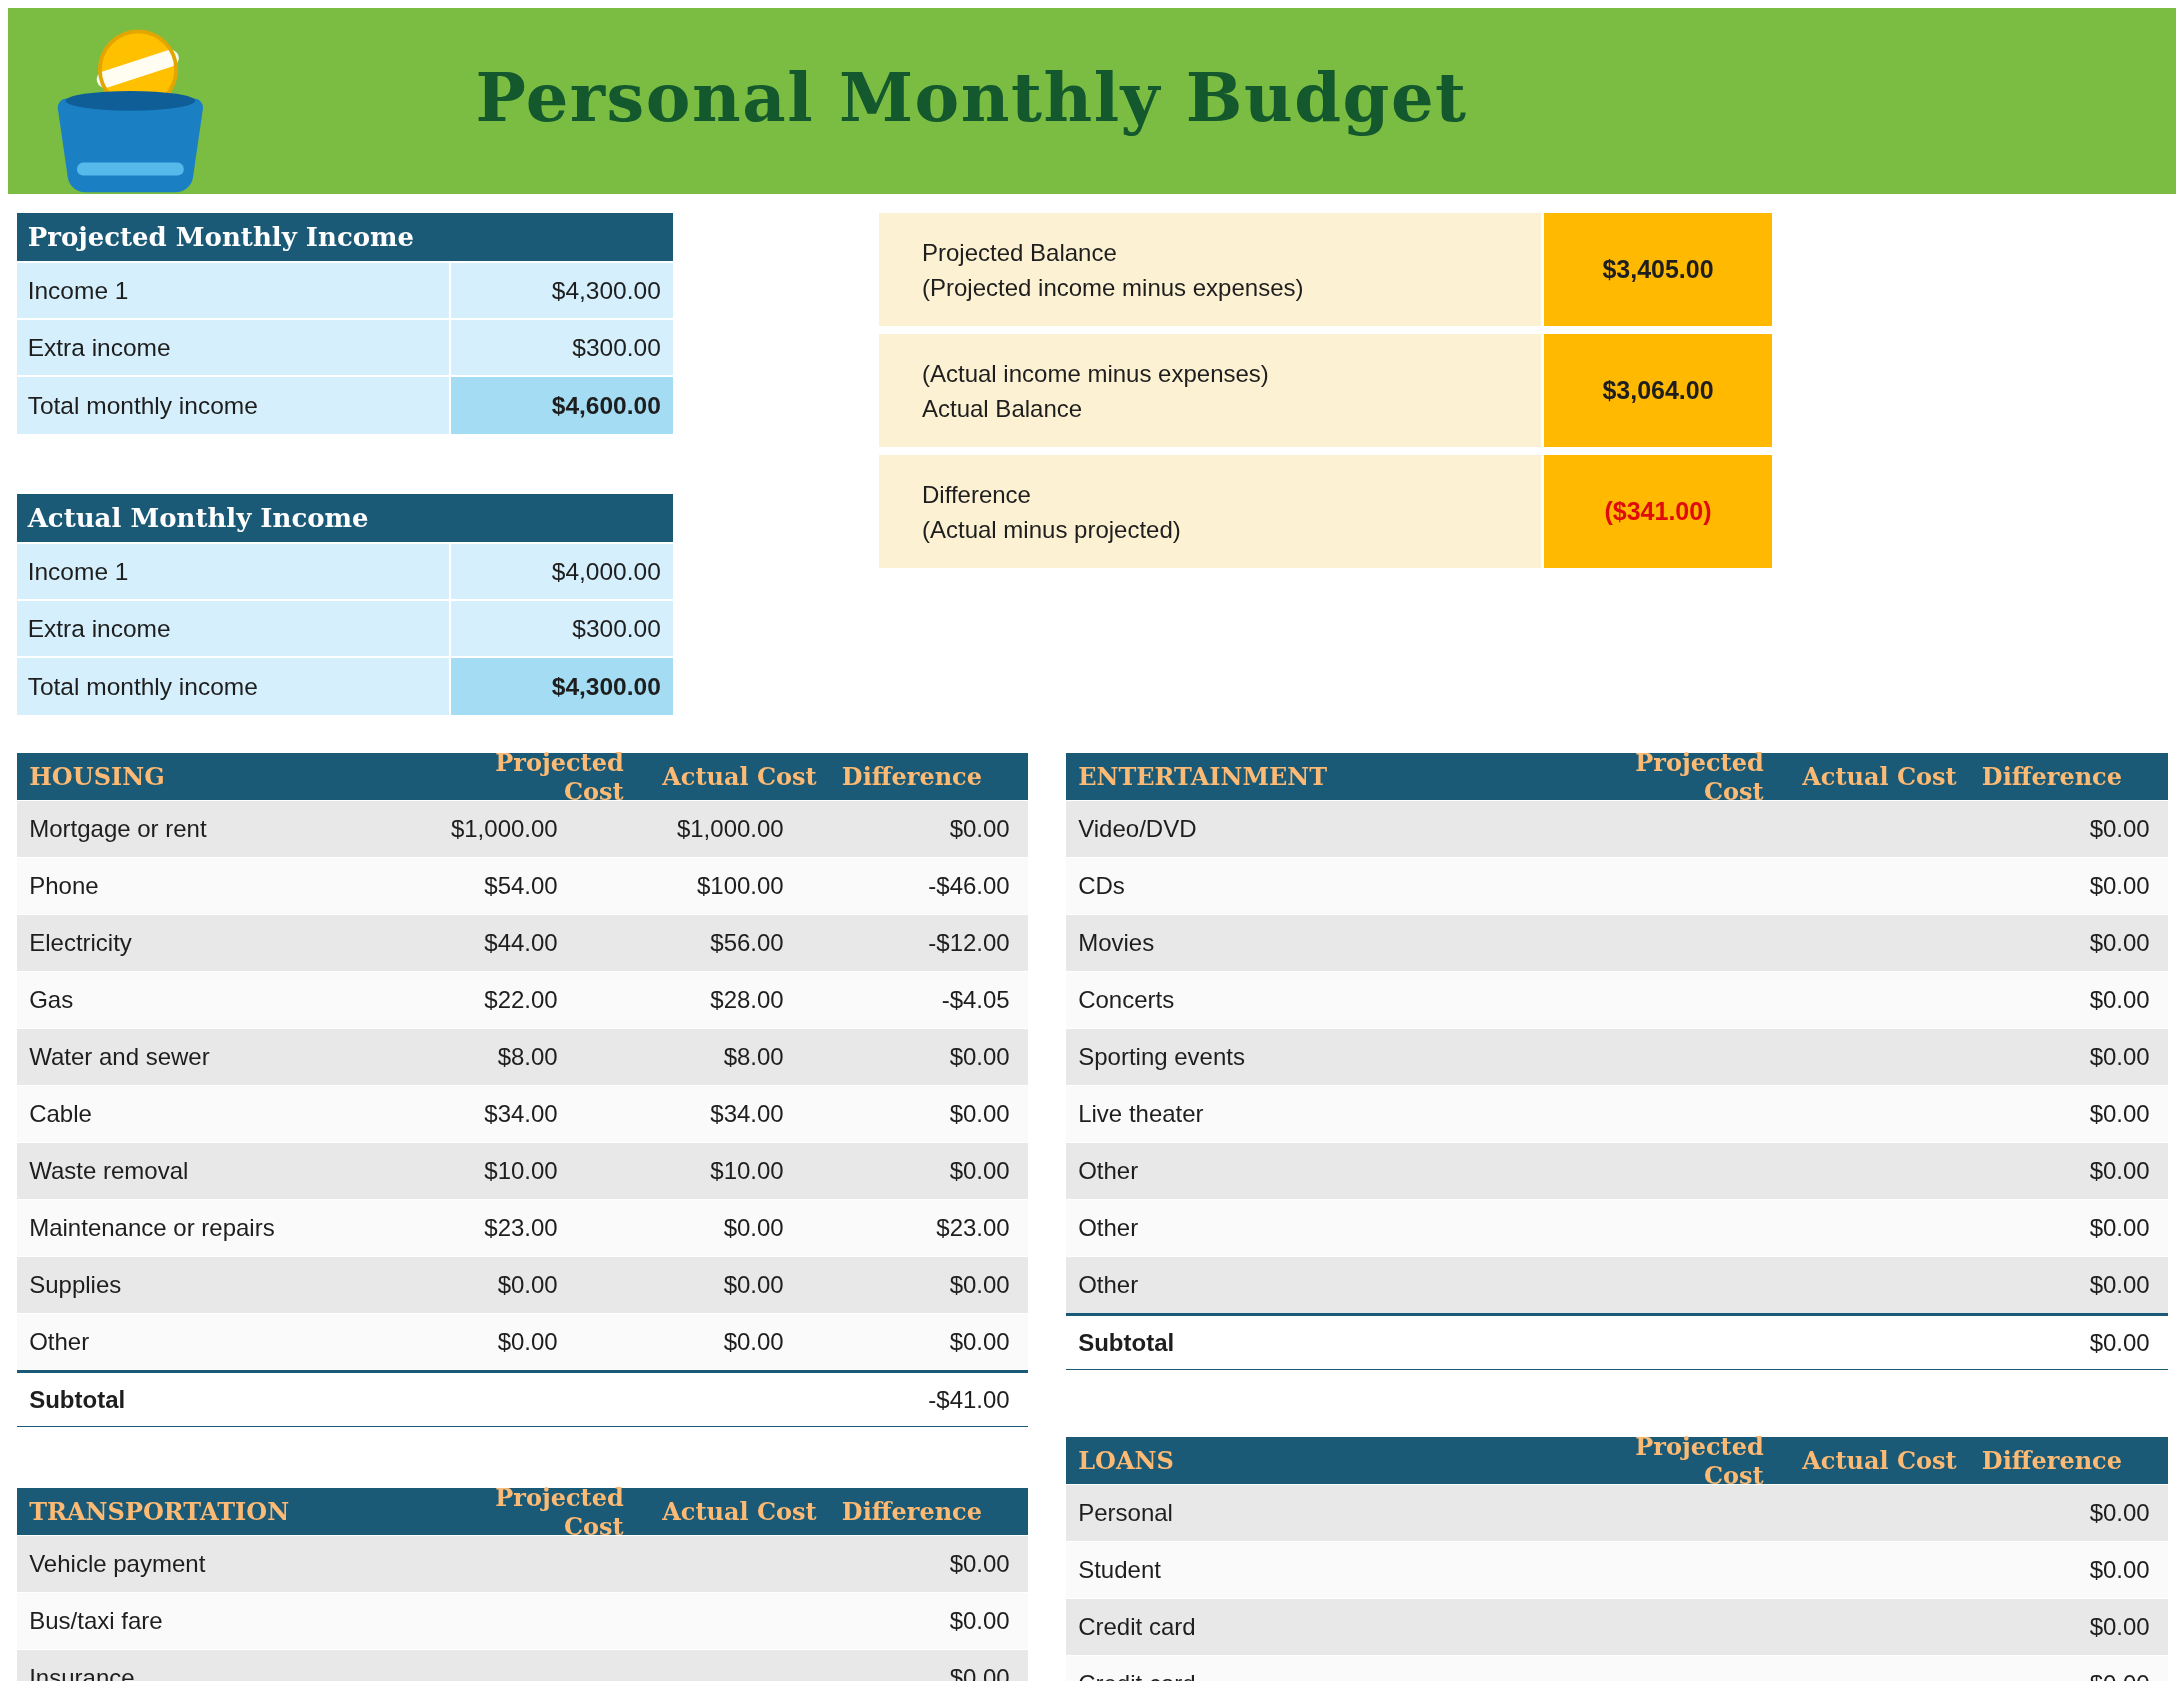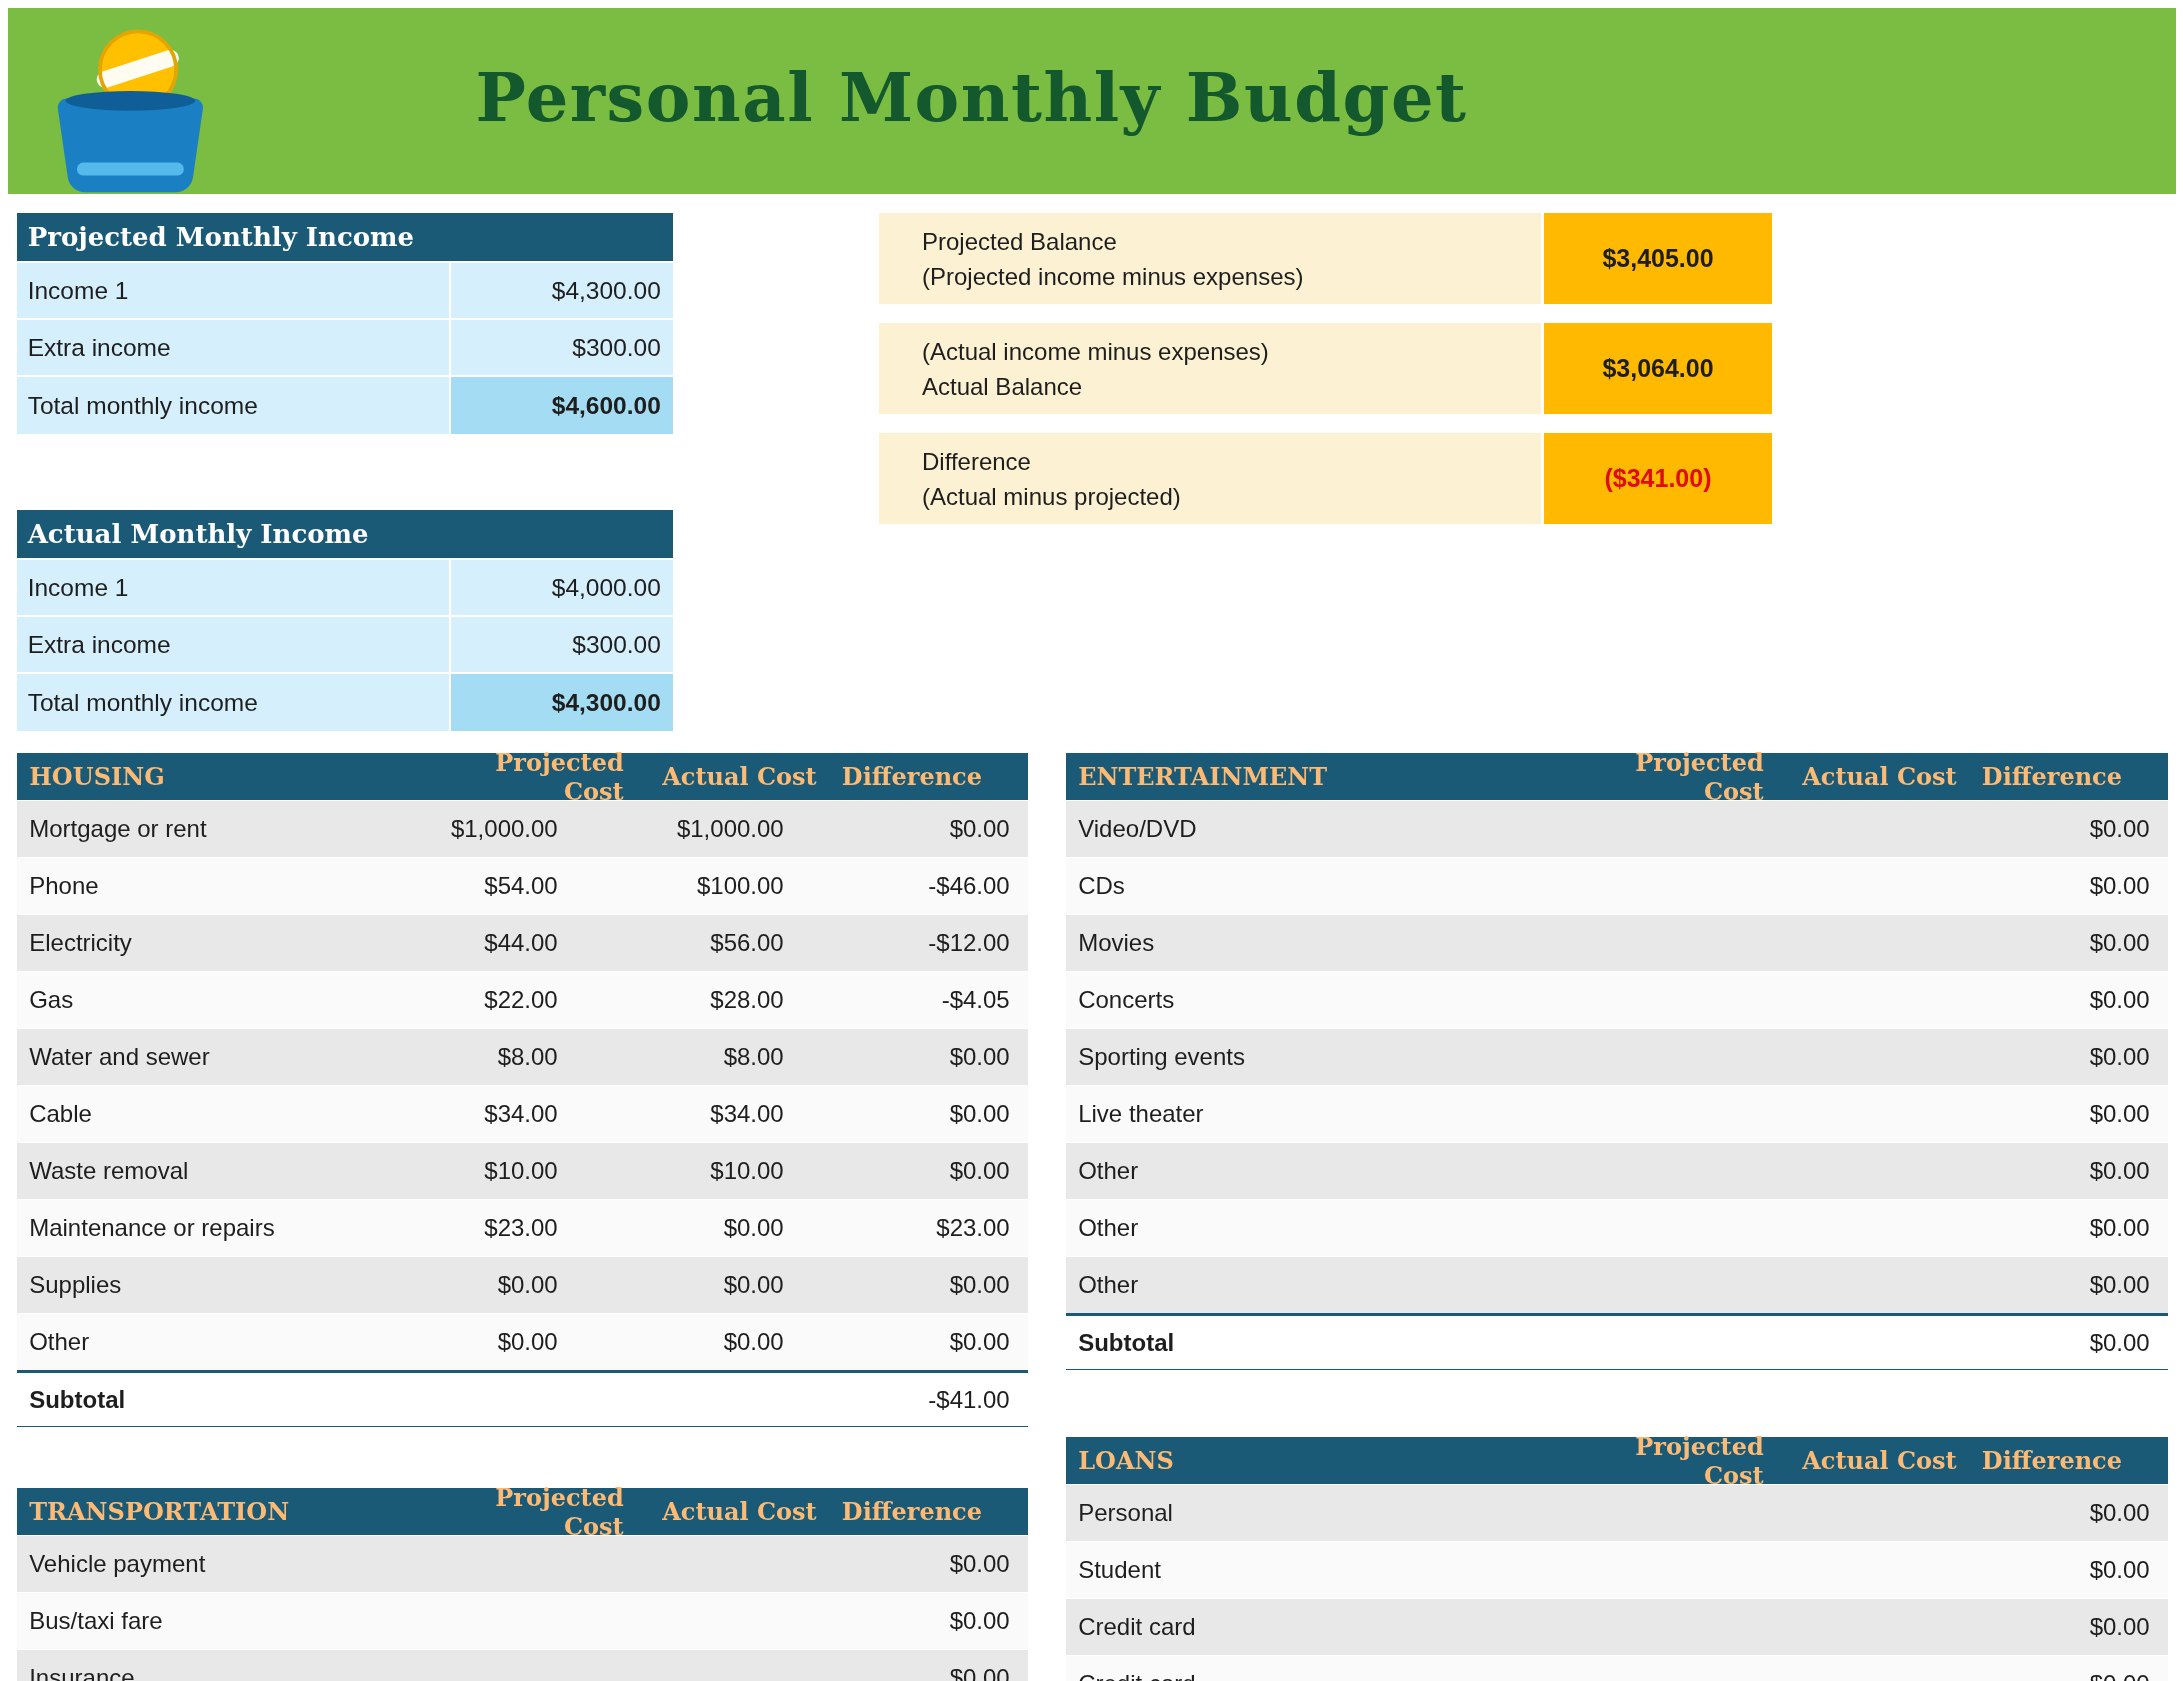--- a/index.html
+++ b/index.html
@@ -21,21 +21,21 @@
     position:absolute; left:468px; top:50%; transform:translateY(-54%);
     font-family:"DejaVu Serif","Liberation Serif",serif;
     font-weight:700; font-size:67px; letter-spacing:1.5px;
     color:var(--title-green, #14582E);
     white-space:nowrap;
   }
   .bank-icon { position:absolute; left:40px; top:20px; }
 
   
   .income-col { position:absolute; left:17px; top:213px; width:656px; }
-  .inc-table + .inc-table { margin-top:76px; }
+  .inc-table + .inc-table { margin-top:60px; }
   .inc-head {
     height:50px; background:var(--header-teal, #1A5A76); color:#fff;
     font-size:26px; font-weight:700;
     display:flex; align-items:center; padding-left:10.7px;
     border-bottom:2.3px solid #fff;
   }
   .inc-row { display:flex; height:57px; border-bottom:2.3px solid #fff; }
   .inc-row:last-child { border-bottom:none; }
   .inc-label {
     flex:1; background:var(--light-blue, #D5F0FC);
@@ -44,21 +44,21 @@
   }
   .inc-value {
     width:222px; background:var(--light-blue, #D5F0FC);
     display:flex; align-items:center; justify-content:flex-end;
     padding-right:12.2px; font-size:24.5px;
   }
   .inc-row.total .inc-value { background:var(--total-blue, #A4DDF3); font-weight:700; }
 
   
   .balance { position:absolute; left:879px; top:213px; width:893px; }
-  .bal-row { display:flex; height:91px; margin-bottom:19px; }
+  .bal-row { display:flex; height:113px; margin-bottom:8px; }
   .bal-label {
     flex:1; background:var(--cream, #FCF2D3);
     display:flex; flex-direction:column; justify-content:center;
     padding-left:43px; font-size:24px; line-height:35px;
   }
   .bal-value {
     width:228px; margin-left:3.1px; background:var(--orange, #FFB900);
     display:flex; align-items:center; justify-content:center;
     font-weight:700; font-size:25px;
   }

